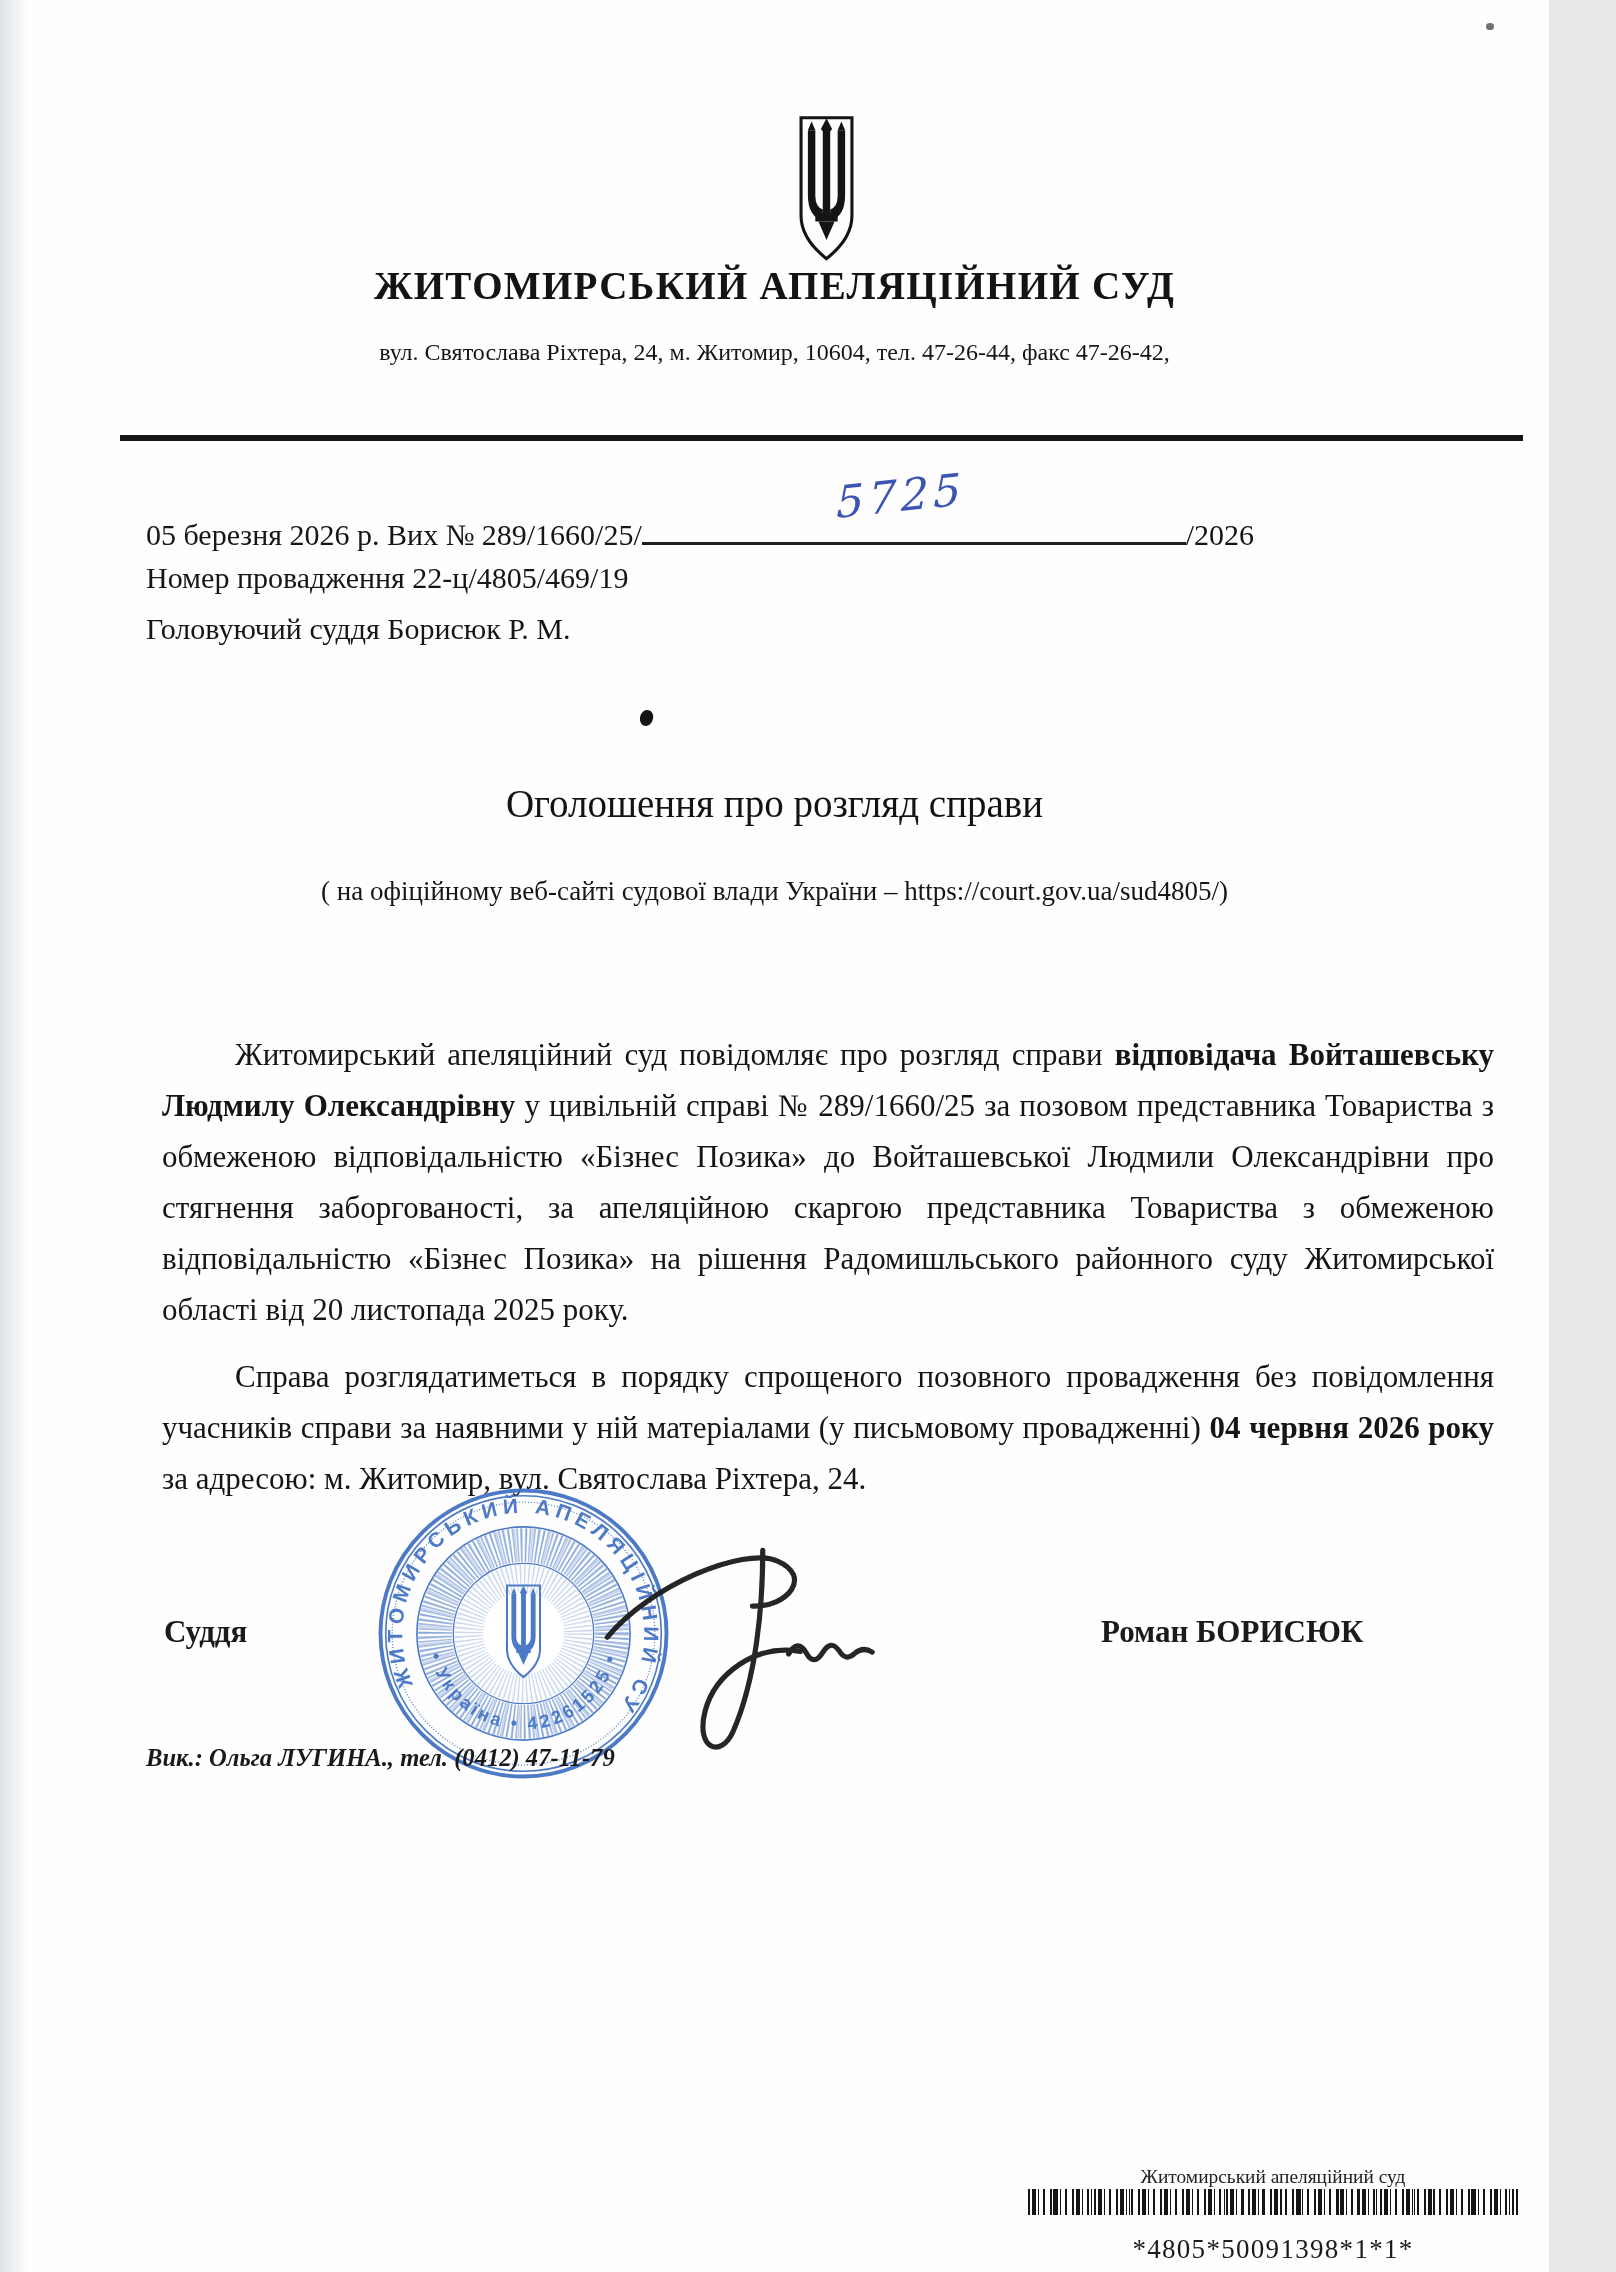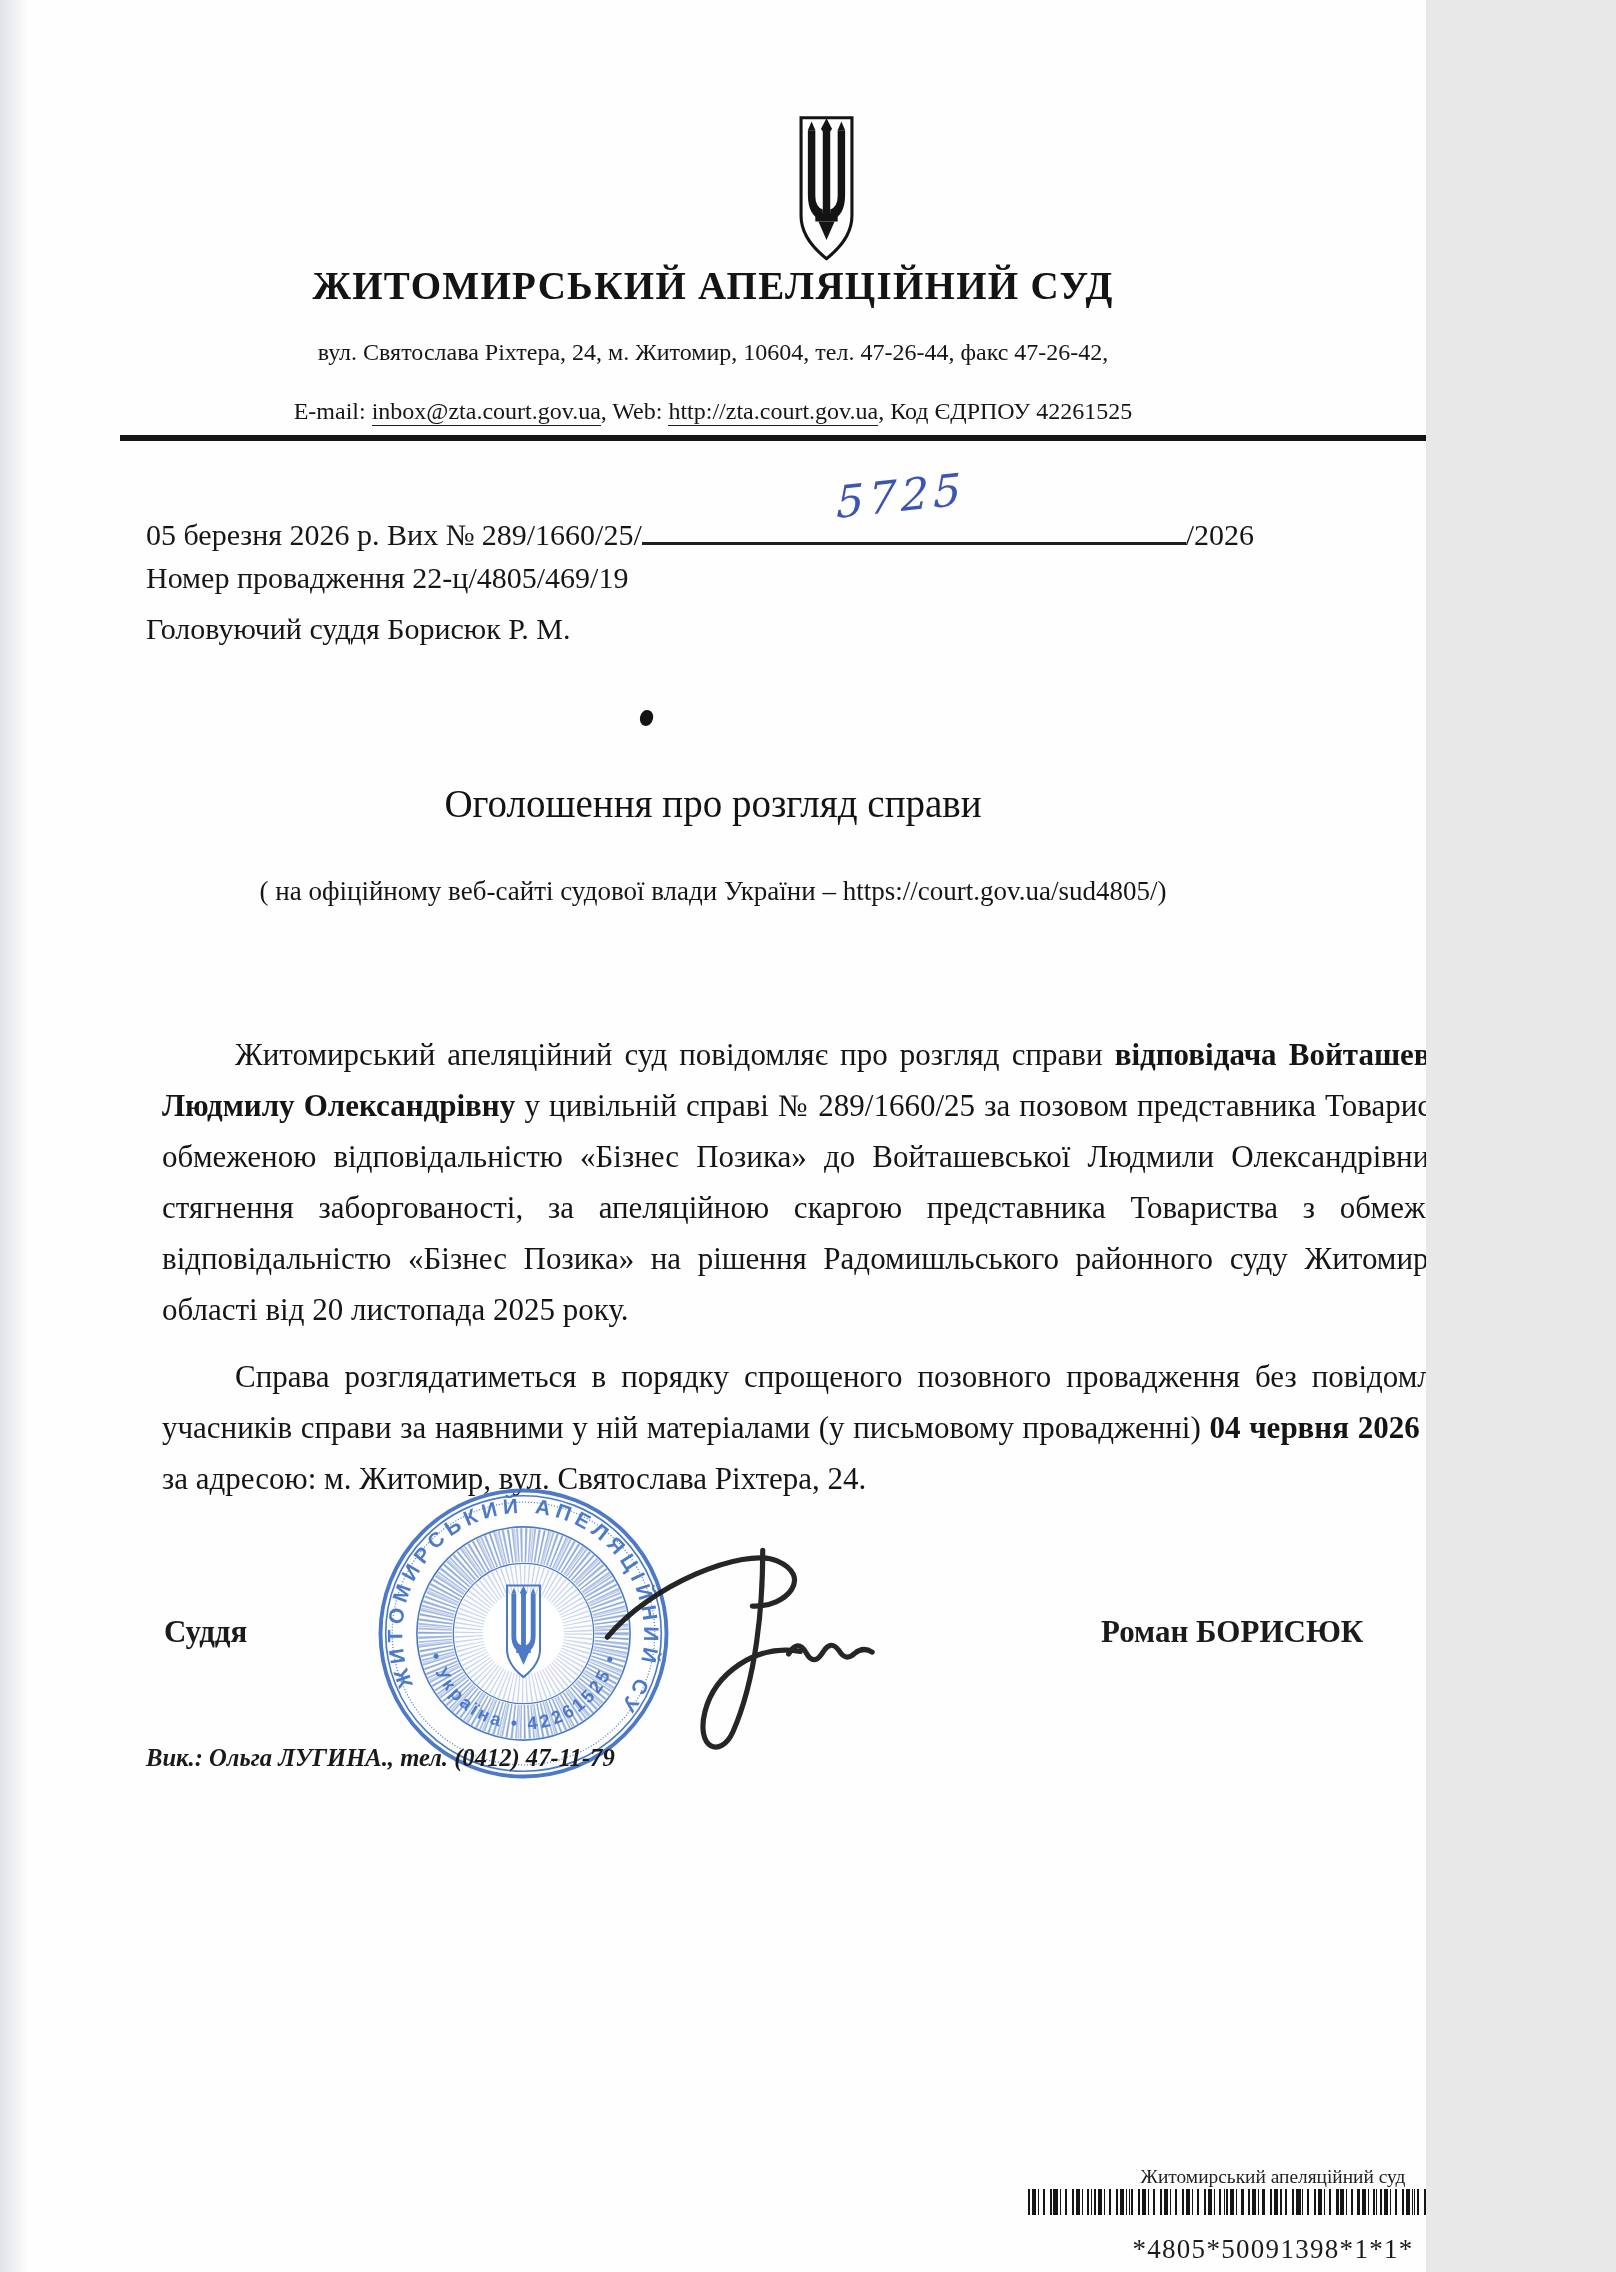--- a/index.html
+++ b/index.html
@@ -1,17 +1,17 @@
 <!DOCTYPE html>
 <html style="font-size:10.4px"><head>
 <meta charset="utf-8">
 <style>
   html,body{margin:0;padding:0;background:#e8e8e8;}
   .page{
-    position:relative; width:1426px; height:2273px; overflow:hidden;
+    position:relative; width:1549px; height:2273px; overflow:hidden;
     background:#fefefe;
     font-family:"Liberation Serif", serif;
     color:#1b1b1b;
   }
   .edge-shade{
     position:absolute; left:0; top:0; bottom:0; width:38px;
     background:linear-gradient(90deg, rgba(176,184,198,.40), rgba(255,255,255,0) 75%);
   }
   .center{left:0; right:0; text-align:center;}
 
@@ -102,23 +102,20 @@
 
   <svg class="emblem" viewBox="0 0 100 240" style="color:#141414">
     <use href="#tryzub-shield"></use>
   </svg>
 
   <div class="court-name center">ЖИТОМИРСЬКИЙ АПЕЛЯЦІЙНИЙ СУД</div>
 
   <div class="addr center" style="top:339px">
     <span>вул. Святослава Ріхтера, 24, м. Житомир, 10604, тел. 47-26-44,  факс 47-26-42,</span>
   </div>
-  <div class="addr center" style="top:398px">
-    <span>E-mail: </span><span class="u">inbox@zta.court.gov.ua</span><span>, Web: </span><span class="u">http://zta.court.gov.ua</span><span>, Код ЄДРПОУ 42261525</span>
-  </div>
   <div class="divider"></div>
 
   <div class="ref" style="top:510px">
     <span>05 березня 2026 р. Вих № 289/1660/25/</span><span class="blank"><span class="hand-num">5725</span></span><span>/2026</span>
   </div>
   <div class="ref" style="top:561px">Номер провадження 22-ц/4805/469/19</div>
   <div class="ref" style="top:612px">Головуючий суддя  Борисюк Р. М.</div>
 
   <div class="ink-dot"></div>
   <div class="speck"></div>

